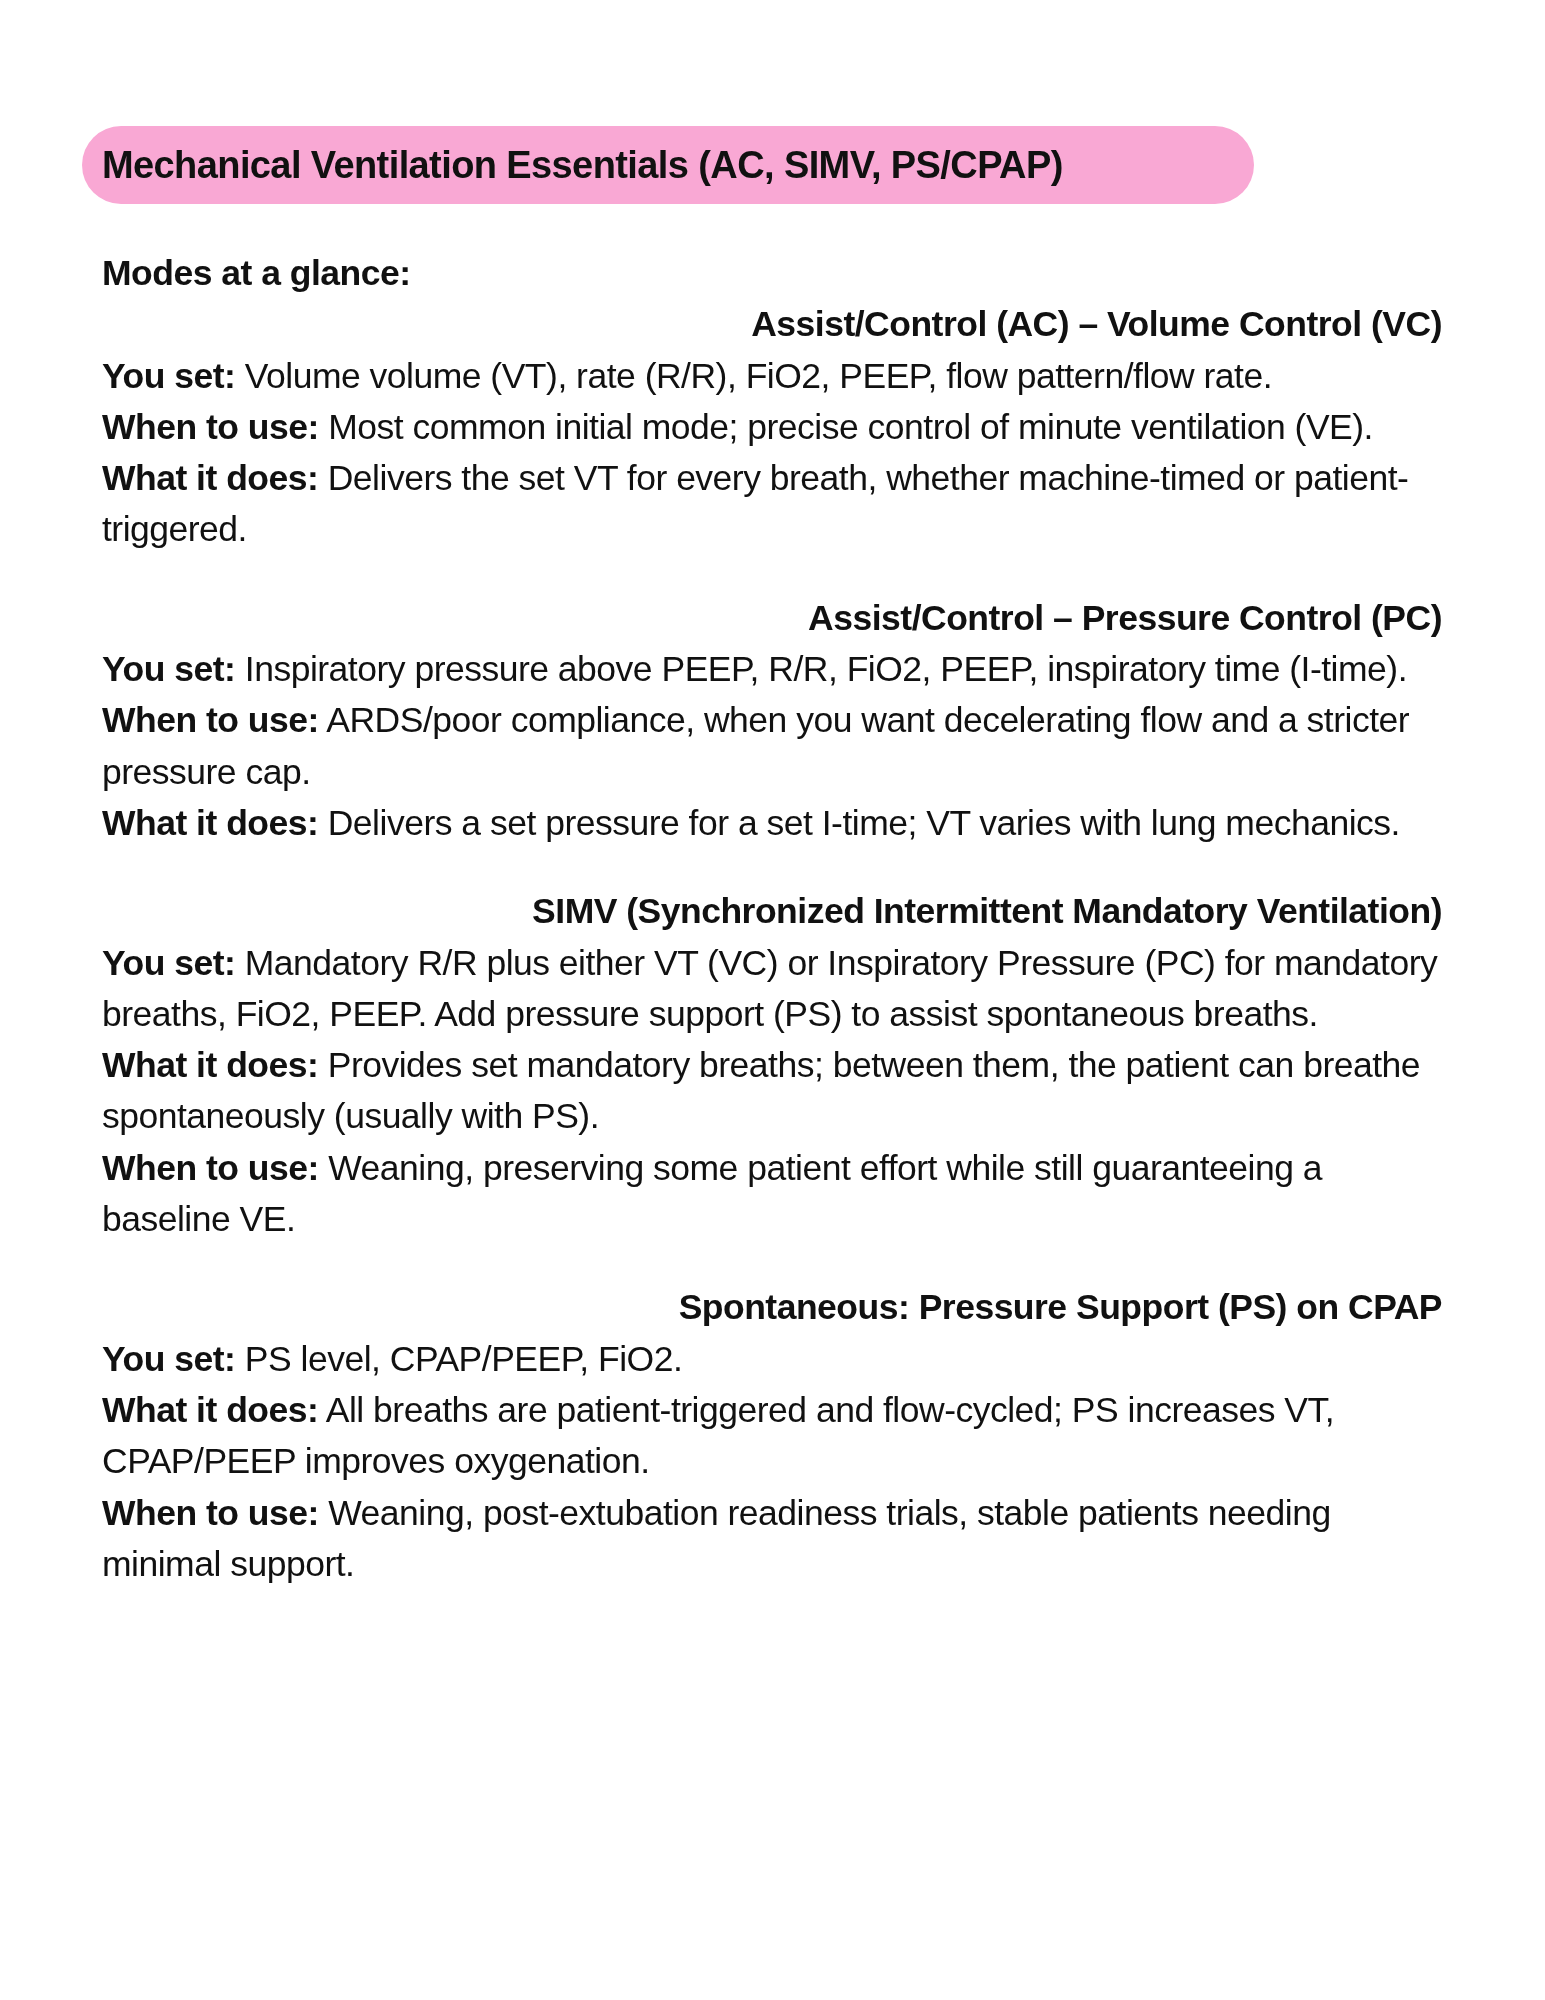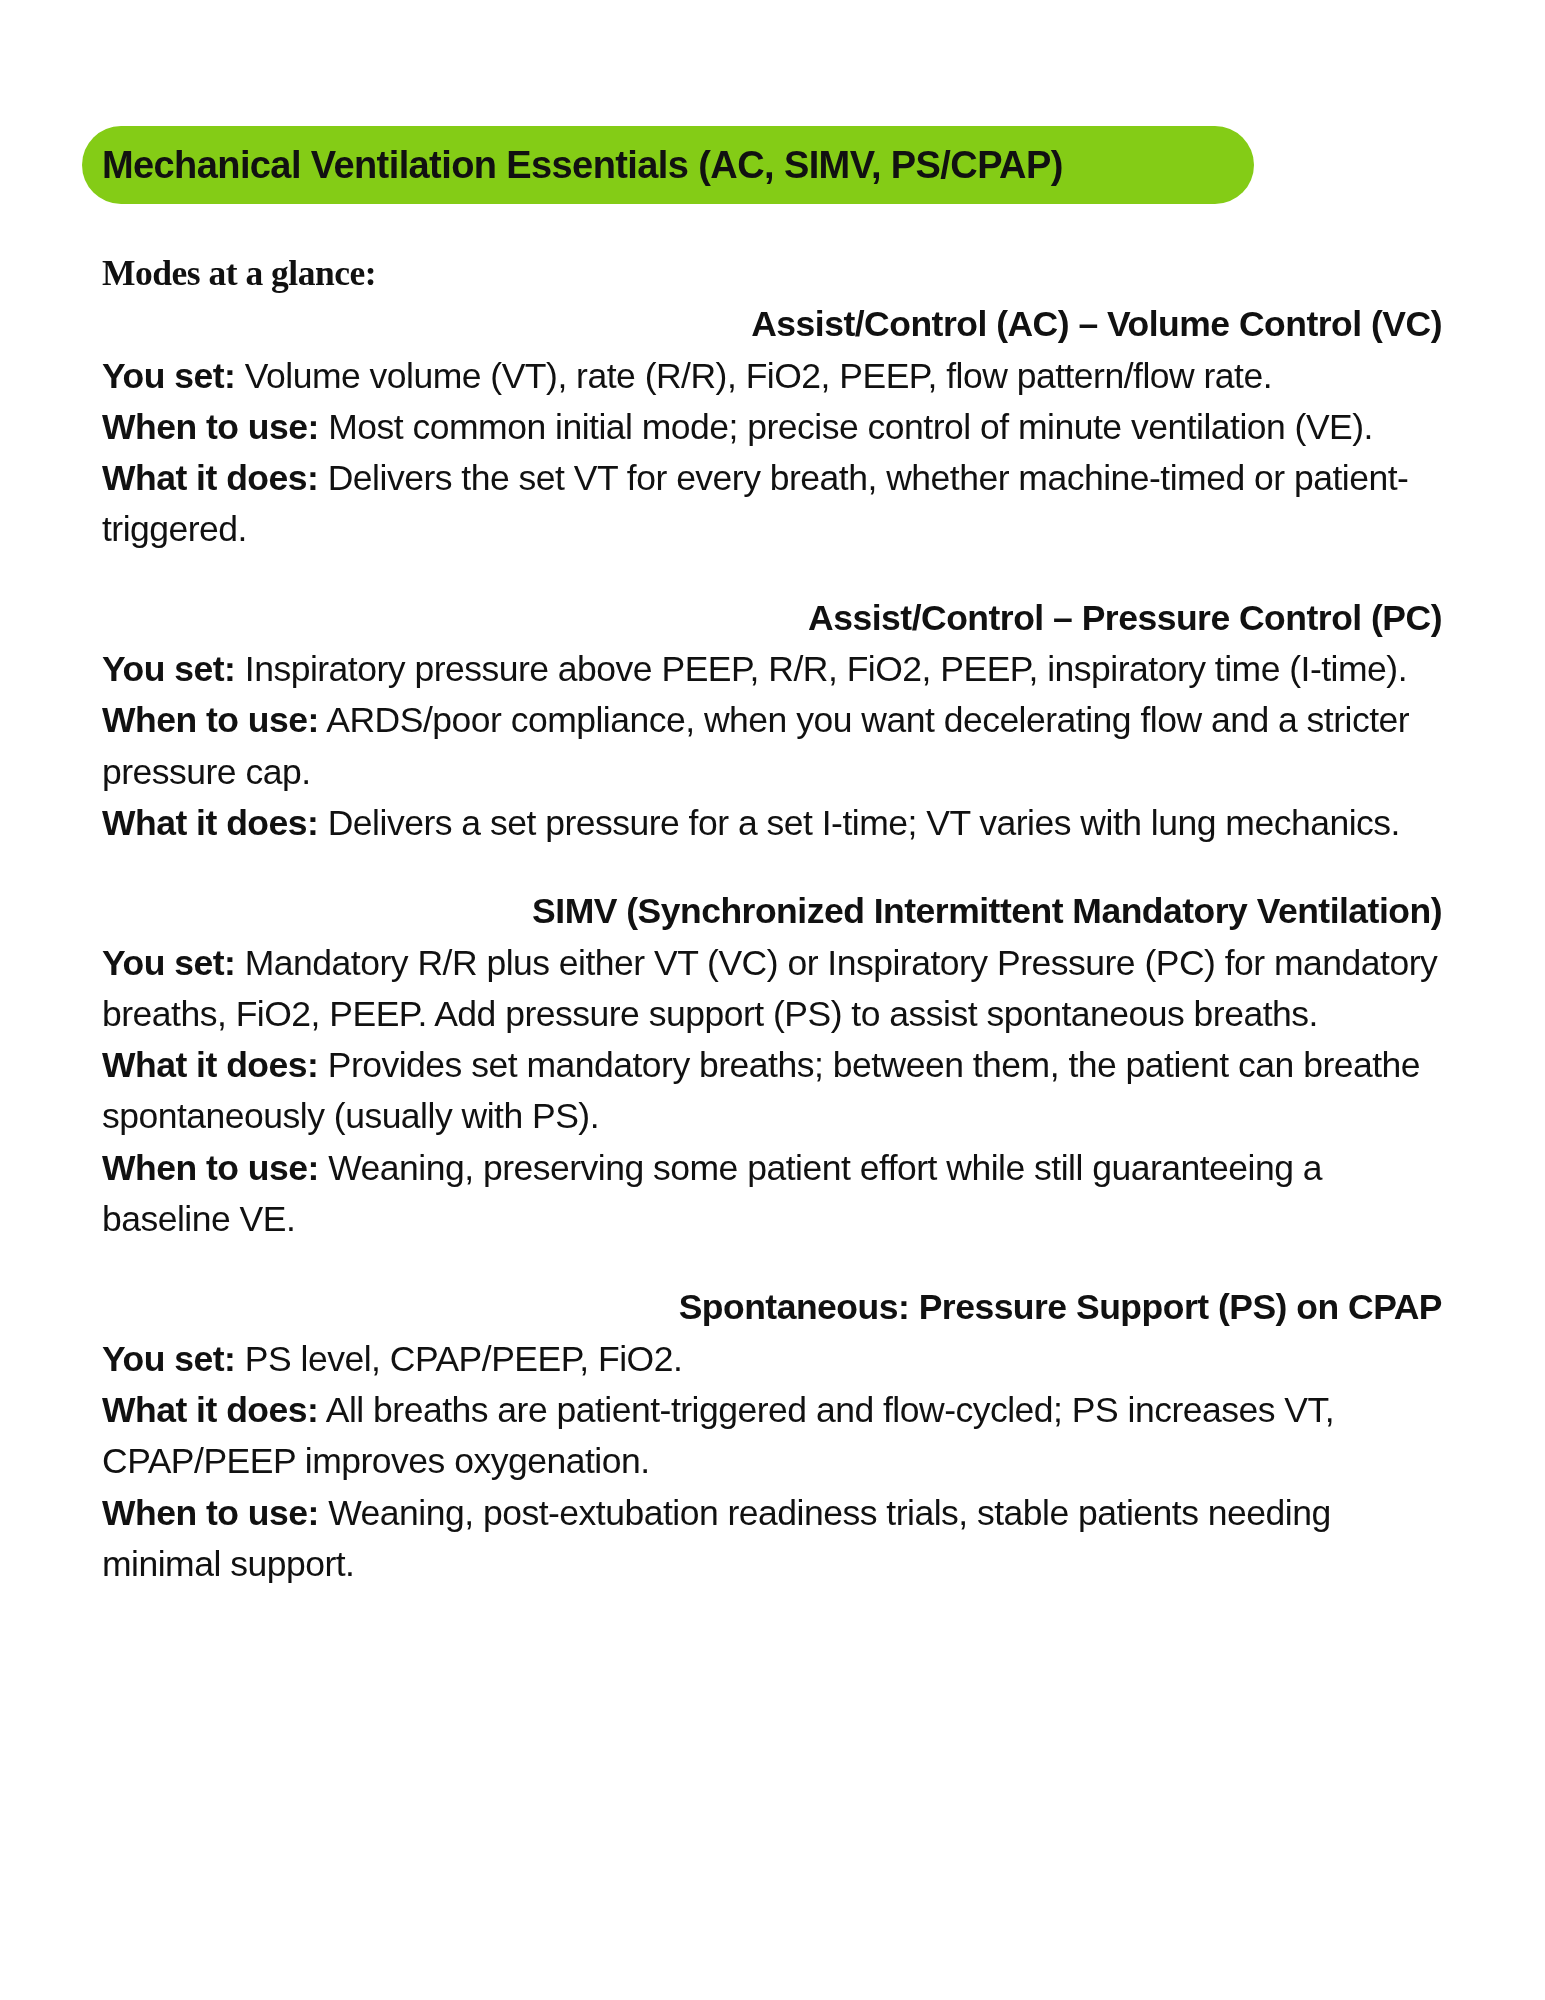--- a/index.html
+++ b/index.html
@@ -14,21 +14,21 @@
     overflow: hidden;
     font-family: "Liberation Sans", "DejaVu Sans", sans-serif;
     color: #111111;
   }
   .title-pill {
     position: absolute;
     left: 82px;
     top: 126px;
     width: 1172px;
     height: 78px;
-    background: #84cc16;
+    background: #f9a8d4;
     border-radius: 39px;
     box-sizing: border-box;
     padding-left: 20px;
     display: flex;
     align-items: center;
   }
   .title-text {
     font-size: 38px;
     font-weight: bold;
     letter-spacing: -0.6px;
@@ -39,21 +39,20 @@
     position: absolute;
     left: 102px;
     top: 248px;
     width: 1340px;
     font-size: 35.5px;
     line-height: 51.3px;
     letter-spacing: -0.5px;
   }
   .intro {
     font-weight: bold;
-    font-family: Liberation Serif, serif;
   }
   .section {
     margin: 0;
   }
   .section + .section {
     margin-top: 37px;
   }
   .heading {
     font-weight: bold;
     text-align: right;

